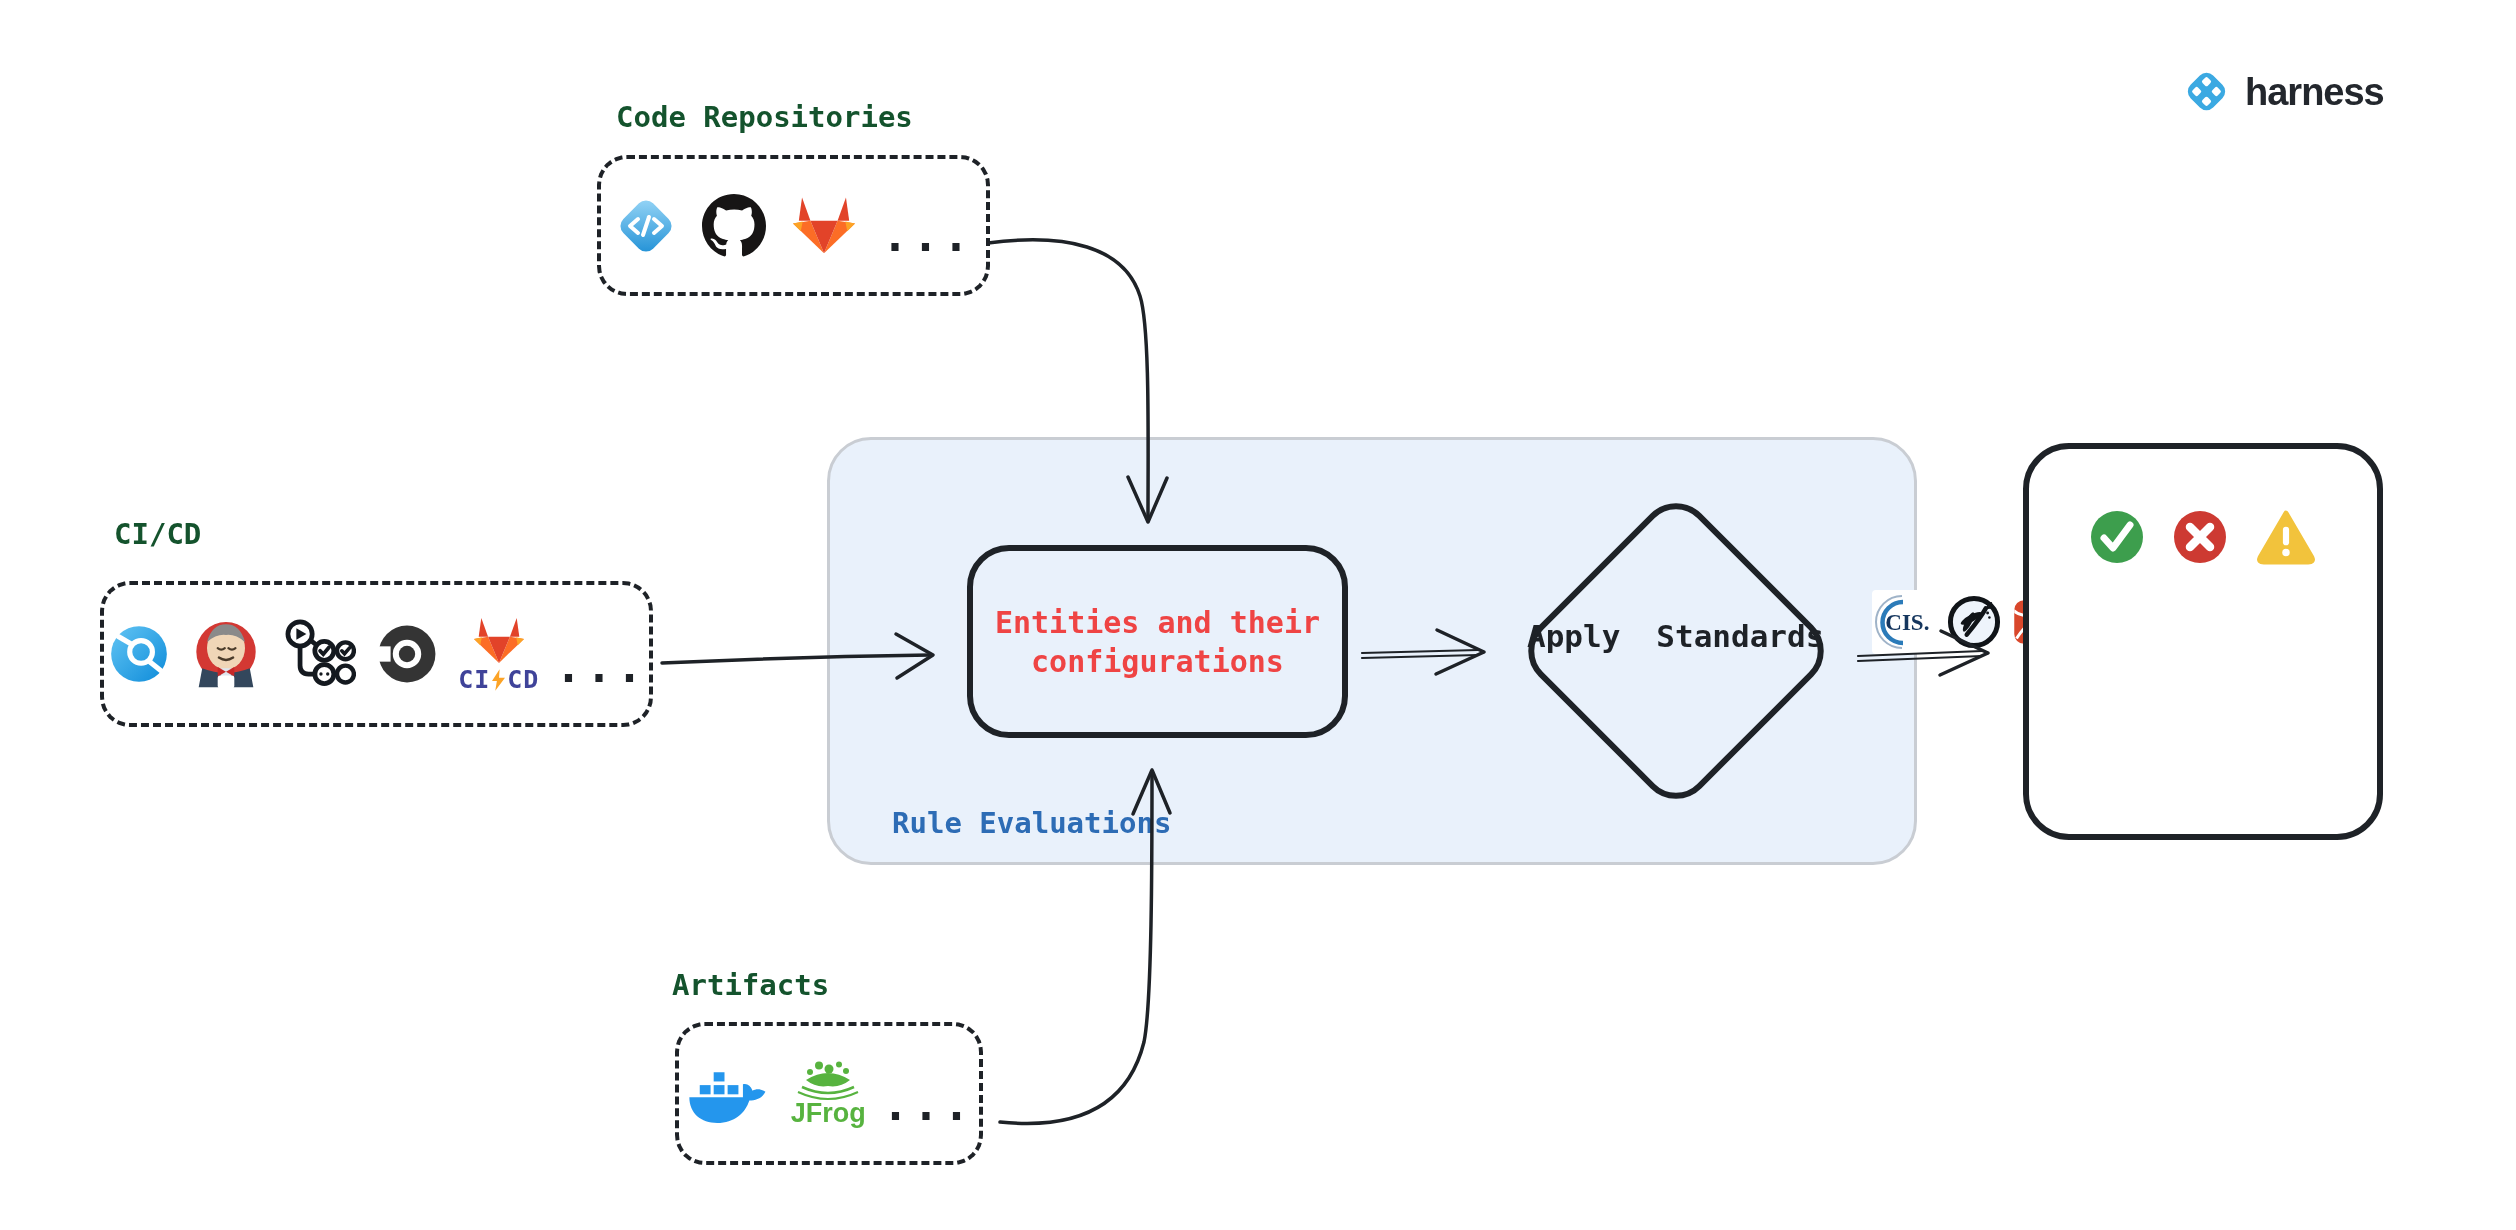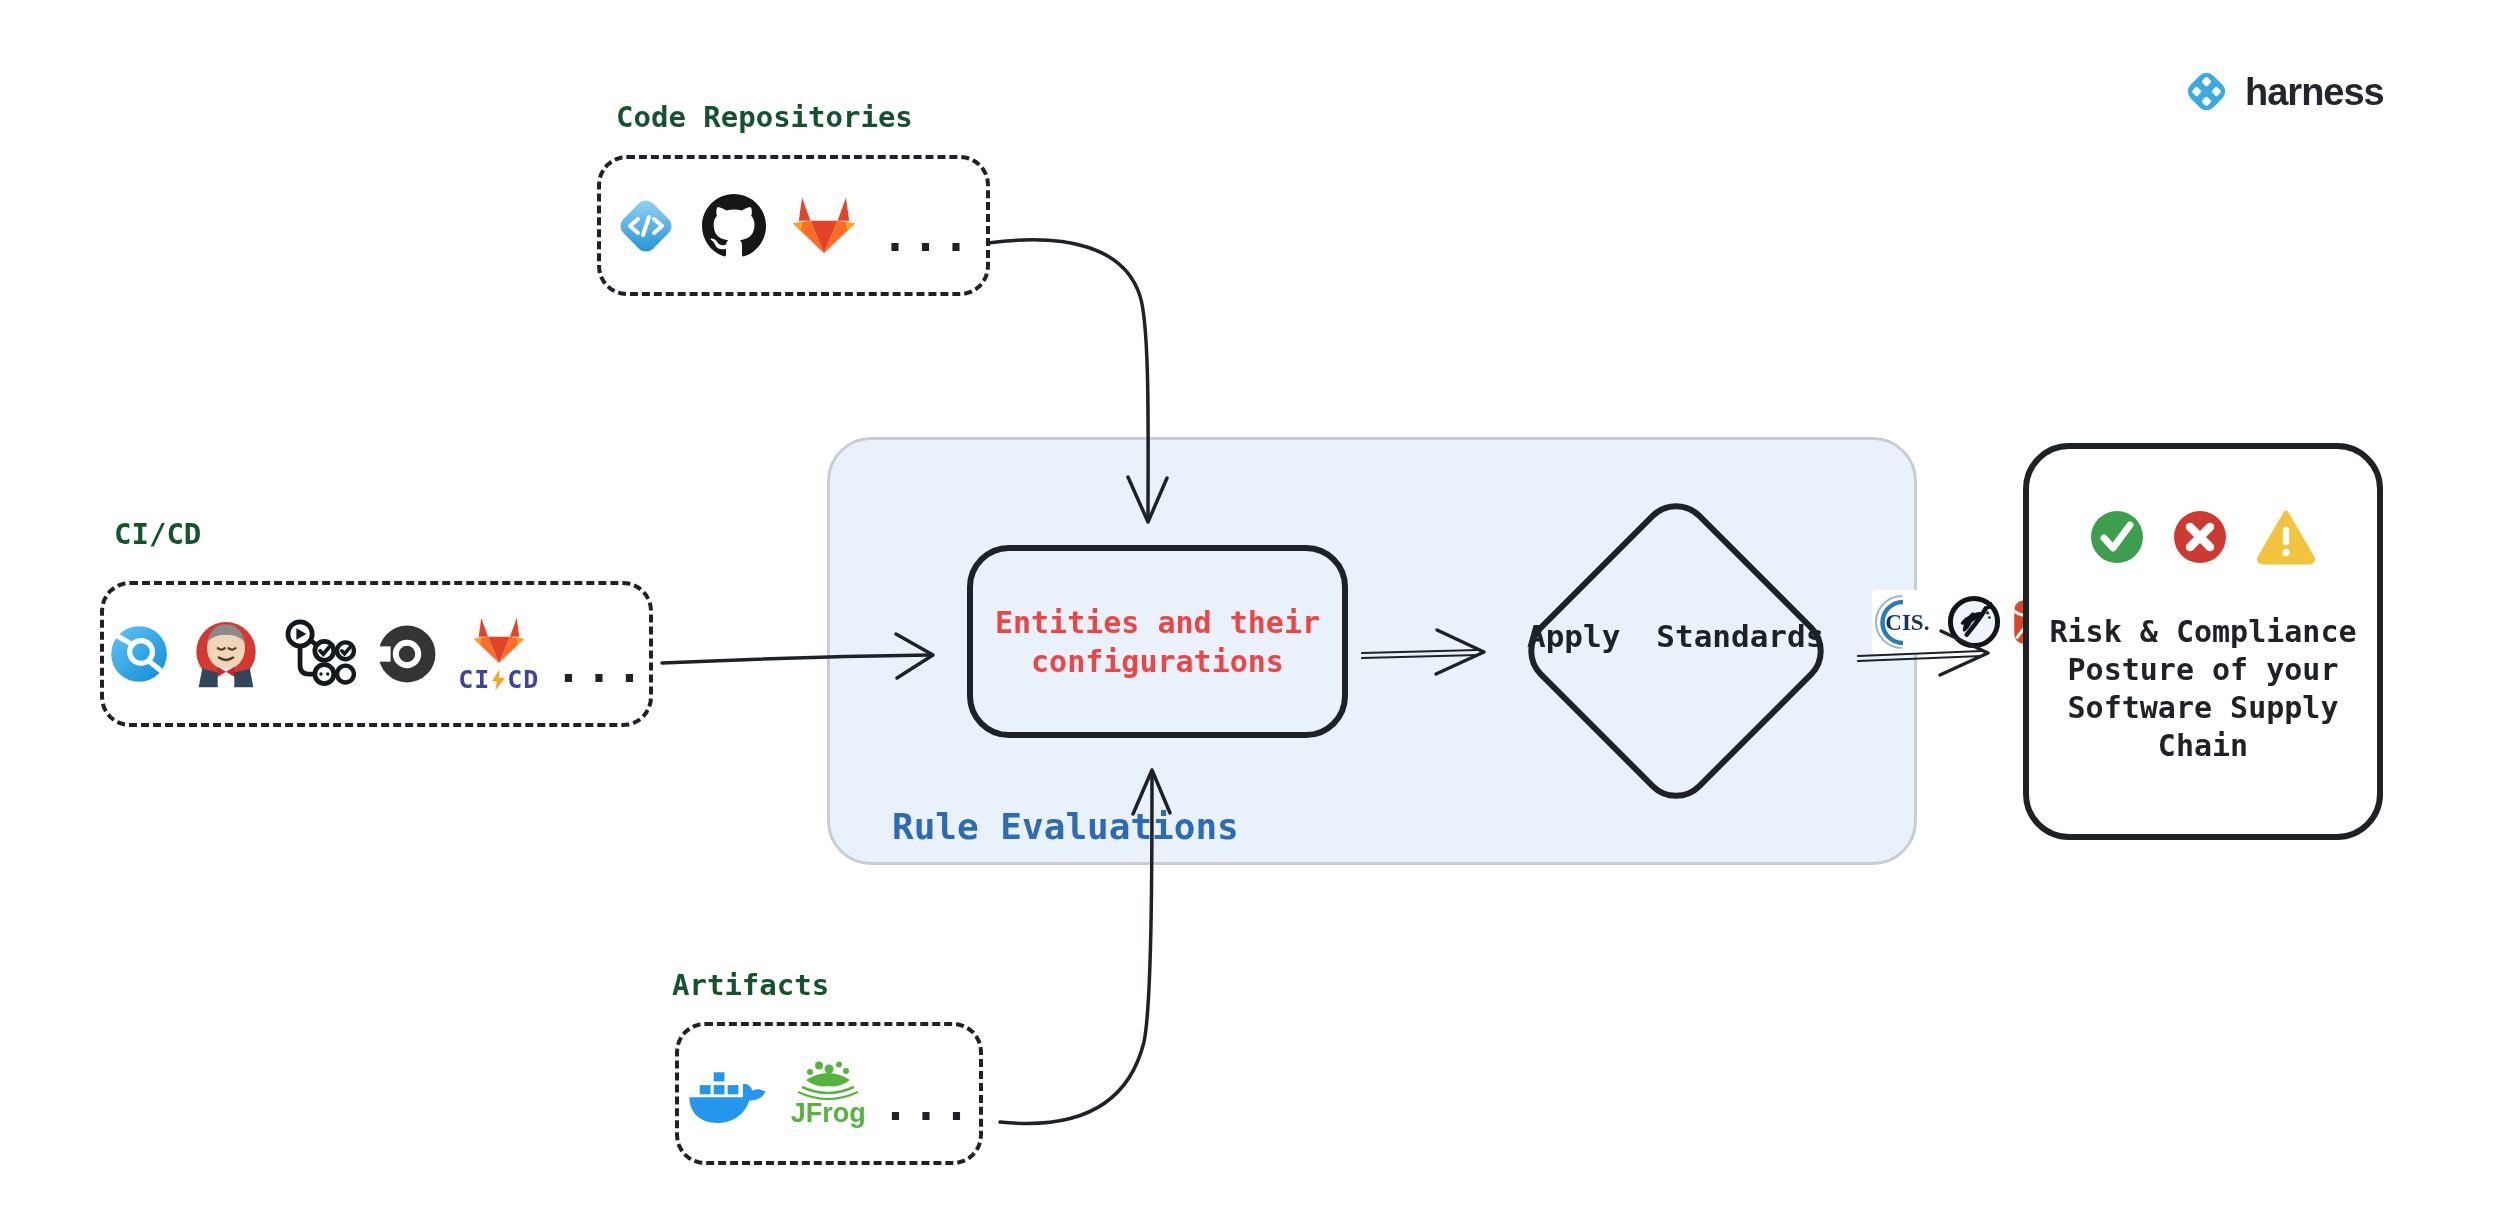--- a/index.html
+++ b/index.html
@@ -14,21 +14,21 @@
   .grp-label{position:absolute;font-size:29px;font-weight:700;color:#14532d;white-space:nowrap;}
   .dashed-box{position:absolute;border:4.5px dashed #1E2227;border-radius:30px;display:flex;align-items:center;justify-content:center;background:#fff;}
   .ellipsis{font-size:44px;font-weight:700;letter-spacing:4px;line-height:1;transform:translateY(-6px);align-self:flex-end;margin-bottom:28px;color:#1E2227;}
   .icon{display:block;}
   .gitlab-cicd{display:flex;flex-direction:column;align-items:center;gap:1px;}
   .gitlab-badge{display:flex;align-items:center;gap:2px;font-size:25px;font-weight:700;color:#3F4399;letter-spacing:1px;line-height:1;}
   .jfrog{display:flex;flex-direction:column;align-items:center;}
   .jfrog-word{font-family:"Liberation Sans","DejaVu Sans",sans-serif;font-weight:700;font-size:27px;color:#57B33F;line-height:1;margin-top:-2px;}
   
   .rule-container{position:absolute;left:827px;top:437px;width:1090px;height:428px;background:#E9F1FB;border:3px solid #C9CDD3;border-radius:44px;box-sizing:border-box;}
-  .rule-label{position:absolute;left:62px;top:366px;font-size:36px;font-weight:700;color:#2D6CB5;white-space:nowrap;}
+  .rule-label{position:absolute;left:62px;top:366px;font-size:29px;font-weight:700;color:#2D6CB5;white-space:nowrap;}
   .entities-box{position:absolute;left:967px;top:545px;width:381px;height:193px;border:6px solid #1E2227;border-radius:42px;box-sizing:border-box;display:flex;align-items:center;justify-content:center;}
   .entities-text{font-size:30px;font-weight:700;line-height:39px;width:348px;text-align:center;color:#ef4444;}
   .diamond-shape{position:absolute;left:1561px;top:536px;width:230px;height:230px;border:6px solid #1E2227;border-radius:36px;transform:rotate(45deg);box-sizing:border-box;}
   .diamond-content{position:absolute;left:1527px;top:578px;width:300px;display:flex;flex-direction:row;align-items:flex-end;gap:36px;}
   .diamond-line{font-size:31px;font-weight:700;line-height:36px;color:#1E2227;}
   .standards-icons{display:flex;align-items:center;gap:9px;margin-top:12px;padding-left:12px;}
   .cis-badge{position:relative;width:64px;height:64px;background:#ffffff;border-radius:4px;}
   .cis-word{position:absolute;left:13px;top:20px;font-family:"Liberation Serif","DejaVu Serif",serif;font-weight:700;font-size:23px;color:#15365E;letter-spacing:0;}
   
   .outcome-box{position:absolute;left:2023px;top:443px;width:360px;height:397px;background:#ffffff;border:6px solid #1E2227;border-radius:46px;box-sizing:border-box;}
@@ -237,21 +237,20 @@
       <svg class="icon" width="56" height="56" viewBox="0 0 56 56">
         <circle cx="28" cy="28" r="26" fill="#CD3A32"></circle>
         <path d="M18 18 L38 38 M38 18 L18 38" stroke="#FFFFFF" stroke-width="8.5" stroke-linecap="round"></path>
       </svg>
       <svg class="icon" width="62" height="56" viewBox="0 0 60 54">
         <path d="M30 4 L55 47 Q57 51 51.5 51 L8.5 51 Q3 51 5 47 Z" fill="#F2C33C" stroke="#F2C33C" stroke-width="5" stroke-linejoin="round"></path>
         <rect x="27" y="17" width="6" height="18" rx="3" fill="#FFFFFF"></rect>
         <circle cx="30" cy="42" r="3.6" fill="#FFFFFF"></circle>
       </svg>
     </div>
-    <div class="outcome-text">Risk &amp; Compliance Posture of your Software Supply Chain</div>
   </div>
 
   <svg class="arrows" width="2516" height="1230" viewBox="0 0 2516 1230">
     <g stroke="#1E2227" stroke-width="3.5" fill="none" stroke-linecap="round" stroke-linejoin="round">
       <g>
         <path d="M662 663 C770 658 860 656 930 655"></path>
         <path d="M933 655 L896 634 M933 655 L897 678"></path>
       </g>
       <g>
         <path d="M988 243 C1065 233 1124 246 1140 296 C1150 327 1148 440 1148 518"></path>

